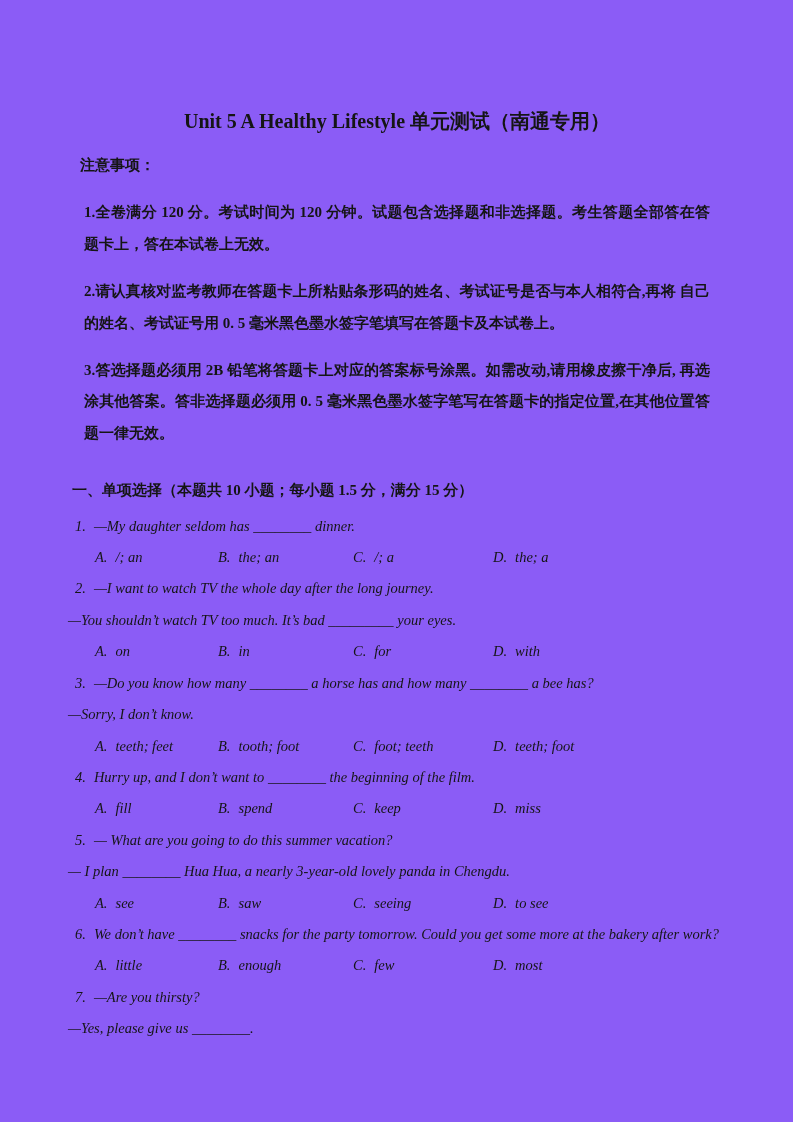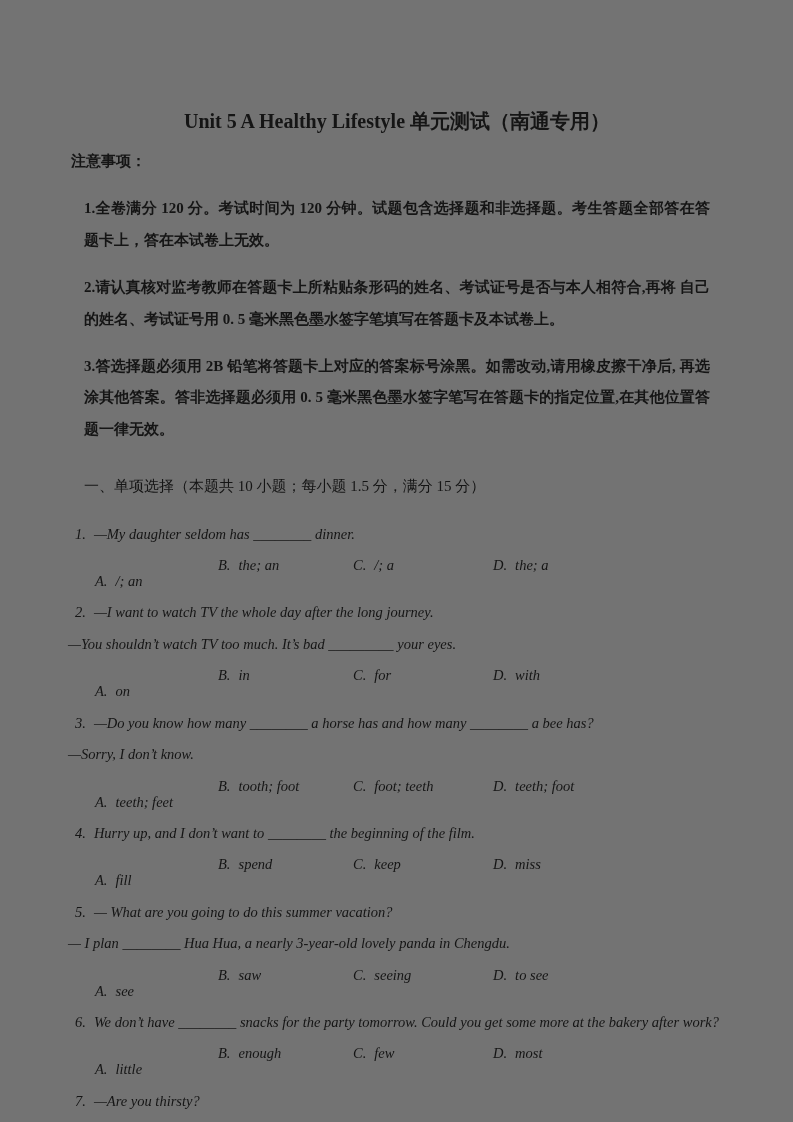--- a/index.html
+++ b/index.html
@@ -11,50 +11,50 @@
     width: 793px;
     height: 1122px;
     color: #151515;
     font-family: "Liberation Serif", "DejaVu Serif", serif;
   }
   .page {
     position: relative;
     width: 793px;
     height: 1122px;
     overflow: hidden;
-    background: #737373;
+    background: #8b5cf6;
   }
   .paper-title {
     margin: 104px 67px 0 68px;
     text-align: center;
     font-size: 20px;
     line-height: 34px;
     font-weight: bold;
     white-space: nowrap;
   }
   .content {
     margin: 8px 67px 0 68px;
     font-size: 15px;
     line-height: 31.4px;
   }
   .notice-heading {
-    margin: 3px;
+    margin: 12px;
     font-weight: bold;
   }
   .notice-item {
     margin: 16px;
     font-weight: bold;
     text-align: justify;
   }
   .section-block {
     margin-top: 26px;
   }
   .sec-heading, .sec-instruction {
-    margin: 16px;
-    font-weight: normal;
+    margin: 4px;
+    font-weight: bold;
     white-space: nowrap;
   }
   .question-list {
     margin-top: 4px;
     font-style: italic;
   }
   .q-line {
     font-size: 14.5px;
     line-height: 31.4px;
     white-space: nowrap;
@@ -68,21 +68,21 @@
   .options {
     padding-left: 27px;
     font-size: 14.5px;
     line-height: 31.4px;
     white-space: nowrap;
   }
   .opt {
     display: inline-block;
     vertical-align: top;
   }
-  .opt-0 { width: 123px; margin-top: 16px; }
+  .opt-0 { width: 123px; }
   .opt-1 { width: 135px; }
   .opt-2 { width: 140px; }
   .opt-label {
     display: inline-block;
     margin-right: 8px;
   }
 </style>
 </head>
 <body>
 

